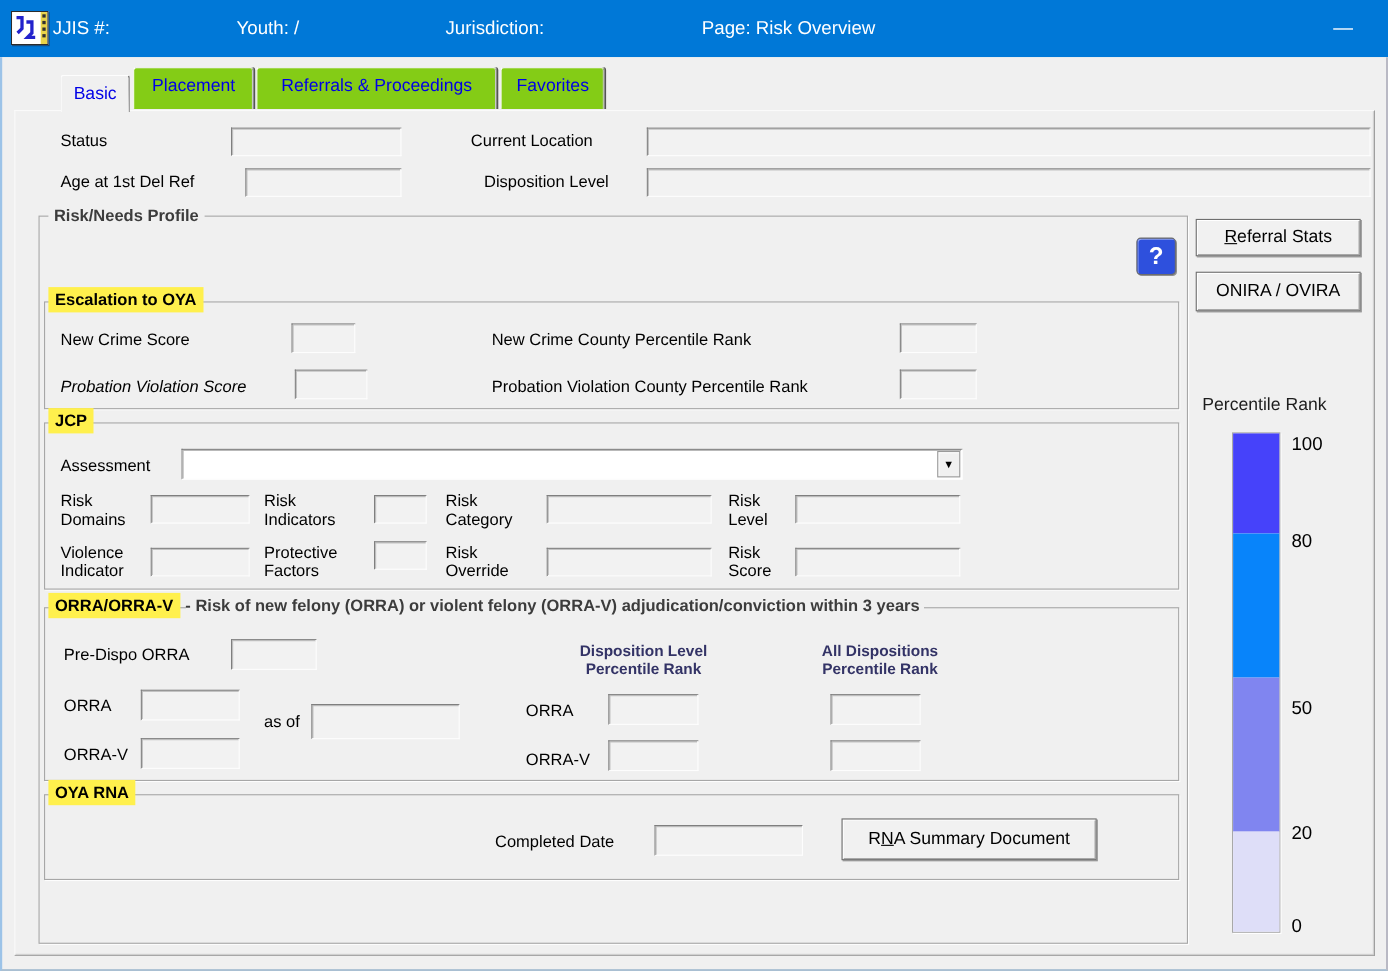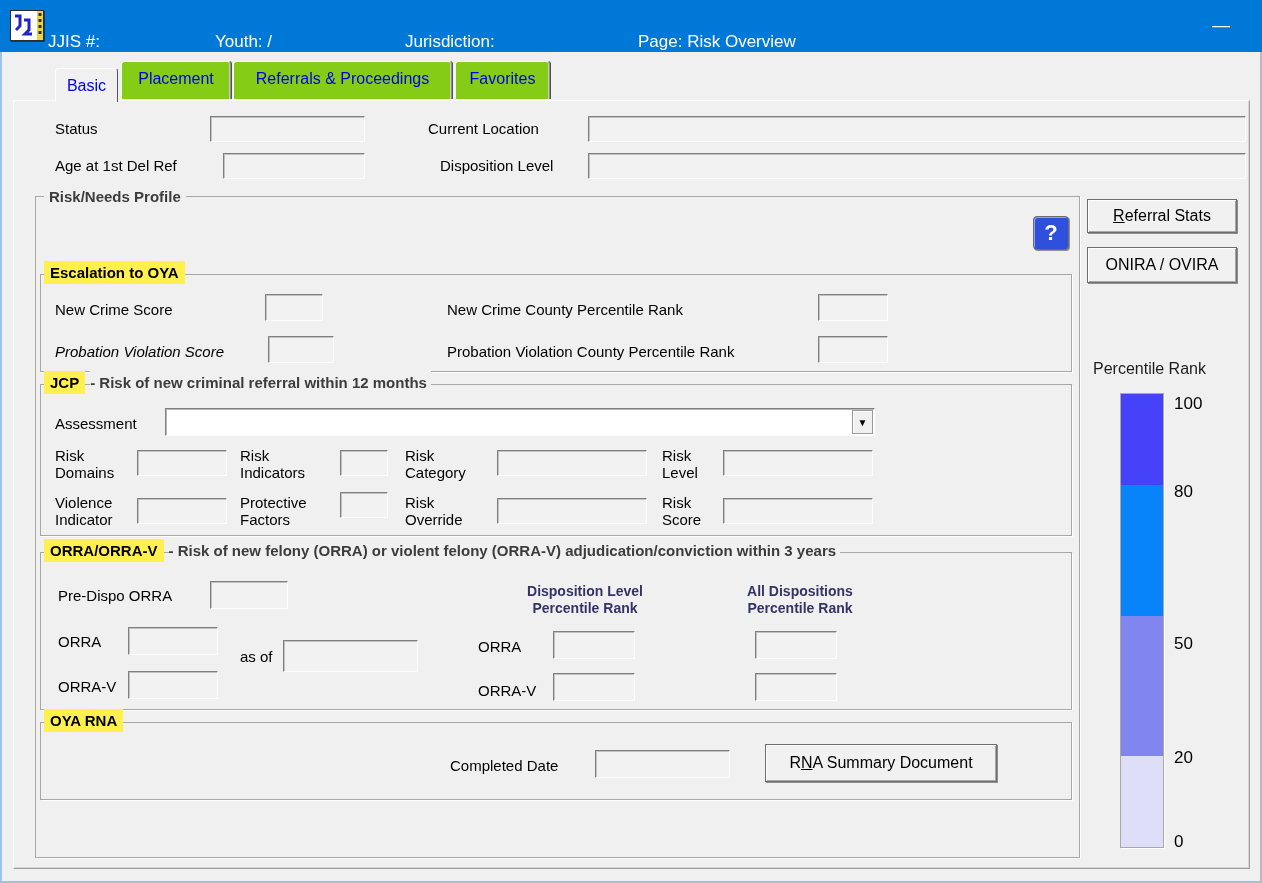--- a/index.html
+++ b/index.html
@@ -3,21 +3,21 @@
 <meta charset="utf-8">
 <style>
   html,body{margin:0;padding:0;background:#cfcfcf;}
   *{box-sizing:border-box;}
   .screen{
     position:relative;width:1262px;height:883px;overflow:hidden;
     font-family:"Liberation Sans",sans-serif;color:#000;background:#f0f0f0;
   }
   
   .titlebar{position:absolute;left:0;top:0;width:1262px;height:52px;background:#0078D7;color:#fff;}
-  .titlebar .t{position:absolute;top:16px;height:36px;line-height:52px;font-size:17px;white-space:nowrap;}
+  .titlebar .t{position:absolute;top:0;height:36px;line-height:52px;font-size:17px;white-space:nowrap;}
   .appicon{position:absolute;left:10px;top:10px;width:34px;height:31px;background:#fff;
     border:1px solid #2c2c2c;box-shadow:1px 1px 0 #00407a;}
   .minbtn{position:absolute;right:18px;top:0;width:46px;height:52px;line-height:50px;
     text-align:center;font-size:18px;color:#fff;cursor:default;}
   
   .winbody{position:absolute;left:0;top:52px;width:1262px;height:831px;background:#f0f0f0;
     border-left:2px solid #9cc3e8;border-right:2px solid #b9b9c4;border-bottom:2px solid #a9bfd2;}
   
   .tab{position:absolute;background:#84cc16;color:#0000e6;font-size:16px;text-align:center;
     border:1px solid #8b8b8b;border-bottom:none;border-top-color:#fdfdfd;border-left-color:#fdfdfd;
@@ -136,21 +136,20 @@
   <span class="lbl" style="left:447px;top:301px;">New Crime County Percentile Rank</span>
   <div class="field" style="left:818px;top:294px;width:70px;height:27px;"></div>
   <span class="lbl" style="left:55px;top:343px;font-style:italic;">Probation Violation Score</span>
   <div class="field" style="left:268px;top:336px;width:66px;height:27px;"></div>
   <span class="lbl" style="left:447px;top:343px;">Probation Violation County Percentile Rank</span>
   <div class="field" style="left:818px;top:336px;width:70px;height:27px;"></div>
 
   <div class="grp" style="left:40px;top:384px;width:1032px;height:152px;"></div>
   <div class="secTitle" style="left:44px;top:371px;">
     <span class="hl">JCP</span>
-    <span class="desc">- Risk of new criminal referral within 12 months</span>
   </div>
   <span class="lbl" style="left:55px;top:415px;">Assessment</span>
   <div class="combo" style="left:165px;top:408px;width:710px;height:28px;">
     <span class="val"></span>
     <span class="arrow">▼</span>
   </div>
 
   <span class="lbl2" style="left:55px;top:447px;width:72px;">Risk Domains</span>
   <div class="field" style="left:137px;top:450px;width:90px;height:26px;"></div>
   <span class="lbl2" style="left:240px;top:447px;width:80px;">Risk Indicators</span>

